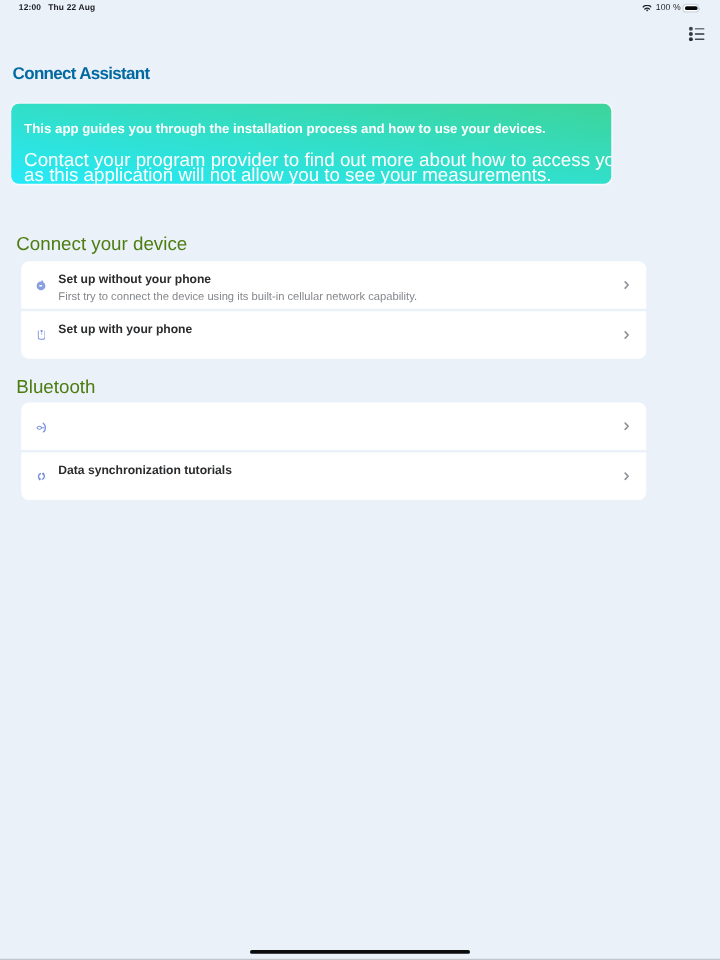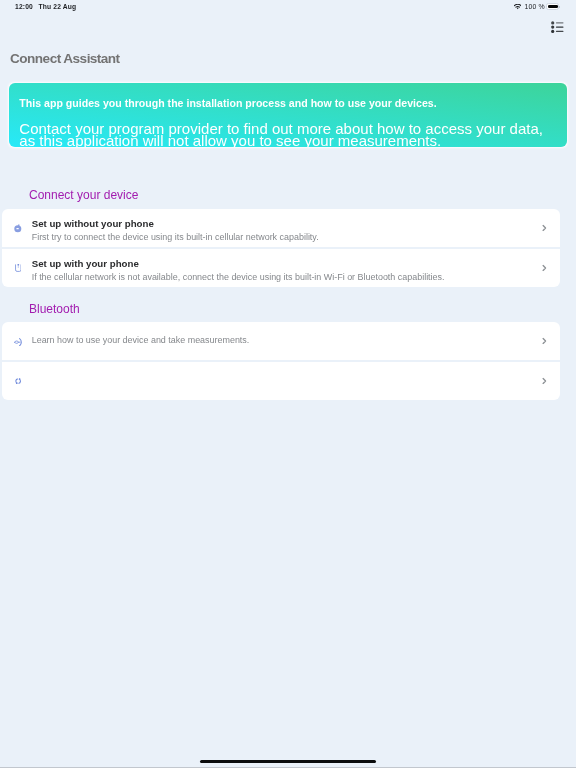--- a/index.html
+++ b/index.html
@@ -33,45 +33,45 @@
     background: #b6c1d1;
   }
   
   .listbtn { position: absolute; left: 551.2px; top: 21.2px; width: 13px; height: 12px; line-height:0; }
 
   
   .page-title {
     position: absolute; left: 10.1px; top: 51.2px;
     font-size: 13.6px;
     font-weight: 700;
-    color: #737373;
+    color: #0369a1;
     letter-spacing: -0.55px;
     line-height: 15px;
   }
 
   
   .banner {
     position: absolute;
-    left: 9.3px; top: 83.4px; width: 558px; height: 64px;
+    left: 9.3px; top: 83.4px; width: 480px; height: 64px;
     border-radius: 6px;
     overflow: hidden;
     box-shadow: 0 0 2.2px 0.2px rgba(255,255,255,0.92);
     background: linear-gradient(7deg, #27E9F8 0%, #3DD49A 100%);
     color: #fff;
   }
   .banner-inner { position:absolute; left:10px; top:14px; width:528px; }
   .banner-title { font-size: 10.6px; font-weight: 700; line-height: 12px; }
   .banner-text { margin-top: 14px; font-size: 15px; line-height: 12px; color: #fff; }
 
   
   .section-title {
-    position: absolute; left: 29px;
-    font-size: 12px; color: #a21caf; font-weight: 400; line-height: 15px;
-  }
-  .card-list { position: absolute; left: 2px; width: 558px; text-decoration: underline; }
+    position: absolute; left: 13px;
+    font-size: 15px; color: #4d7c0f; font-weight: 400; line-height: 15px;
+  }
+  .card-list { position: absolute; left: 17px; width: 500px; text-decoration: underline; }
   .card {
     background: #fff; height: 38px; position: relative;
   }
   .card + .card { margin-top: 2px; }
   .card-list .card:first-child { border-radius: 6px 6px 0 0; }
   .card-list .card:last-child { border-radius: 0 0 6px 6px; }
   .card-icon { position:absolute; left:7.8px; top:50%; transform:translateY(-50%); width:16px; height:16px; display:flex; align-items:center; justify-content:center; color: #5c7ad6; }
   .card-text { position:absolute; left:29.7px; top:9.6px; display:block; }
   .card-title, .card-sub { display: block; }
   .card-title { font-size: 9.7px; font-weight: 700; color: #2b2c2e; line-height: 10px;}
@@ -149,21 +149,20 @@
   <div class="card">
     <span class="card-icon">
       <svg width="6.6" height="8.4" viewBox="0 0 13.2 16.8" fill="none" stroke="currentColor" stroke-width="1.7" stroke-linecap="round" stroke-linejoin="round" opacity="0.82">
           <path d="M1.1 1.6 V11.8 a3.0 3.0 0 0 0 3.0 3.0 h5.0 a3.0 3.0 0 0 0 3.0 -3.0 V1.6"></path>
           <circle cx="6.6" cy="1.5" r="1.75" fill="currentColor" stroke="none" opacity="1"></circle>
           <path d="M6.6 2.6 V7.2" stroke-width="1.1" opacity="0.8"></path>
         </svg>
     </span>
     <span class="card-text">
       <span class="card-title">Set up with your phone</span>
-      <span class="card-sub">If the cellular network is not available, connect the device using its built-in Wi-Fi or Bluetooth capabilities.</span>
     </span>
     <span class="chev">
       <svg width="5.2" height="7.4" viewBox="0 0 5.2 7.4" fill="none" stroke="currentColor" stroke-width="1.35" stroke-linecap="round" stroke-linejoin="round">
           <path d="M1.15 1.25 L3.55 3.7 L1.15 6.15"></path>
         </svg>
     </span>
   </div>
 </div>
 
 <div class="section-title" style="top:301.6px">Bluetooth</div>
@@ -171,39 +170,39 @@
 
   <div class="card">
     <span class="card-icon">
       <svg width="8" height="9.6" viewBox="0 -3 16 19.2" fill="none" stroke="currentColor" stroke-linecap="round" stroke-linejoin="round" opacity="0.82">
           <path d="M0.9 9.4 C3.0 6.2 6.9 6.2 9.0 9.4 C6.9 12.6 3.0 12.6 0.9 9.4 Z" stroke-width="1.8"></path>
           <path d="M11.2 2.2 C13.9 4.2 14.6 6.9 14.6 9.4 C14.6 11.9 13.9 14.6 11.2 16.6" stroke-width="2.2"></path>
           <path d="M8.3 9.4 H12.0" stroke-width="1.8"></path>
         </svg>
     </span>
     <span class="card-text">
-      <span class="card-sub">Learn how to use your device and take measurements.</span>
     </span>
     <span class="chev">
       <svg width="5.2" height="7.4" viewBox="0 0 5.2 7.4" fill="none" stroke="currentColor" stroke-width="1.35" stroke-linecap="round" stroke-linejoin="round">
           <path d="M1.15 1.25 L3.55 3.7 L1.15 6.15"></path>
         </svg>
     </span>
   </div>
 
   <div class="card">
     <span class="card-icon">
       <svg width="8.3" height="8.3" viewBox="0 0 16 16" fill="none" stroke="currentColor" stroke-linecap="butt" opacity="0.85">
           <path d="M9.54 3.77 A4.5 4.5 0 0 1 8.63 12.46" stroke-width="2.1"></path>
           <path d="M6.46 12.23 A4.5 4.5 0 0 1 7.37 3.54" stroke-width="2.1"></path>
           <rect x="9.4" y="2.3" width="2.8" height="3.0" rx="0.5" fill="currentColor" stroke="none"></rect>
           <rect x="3.8" y="10.7" width="2.8" height="3.0" rx="0.5" fill="currentColor" stroke="none"></rect>
         </svg>
     </span>
     <span class="card-text">
+      <span class="card-title">Data synchronization tutorials</span>
     </span>
     <span class="chev">
       <svg width="5.2" height="7.4" viewBox="0 0 5.2 7.4" fill="none" stroke="currentColor" stroke-width="1.35" stroke-linecap="round" stroke-linejoin="round">
           <path d="M1.15 1.25 L3.55 3.7 L1.15 6.15"></path>
         </svg>
     </span>
   </div>
 </div>
 
 <div class="home-ind"></div>

